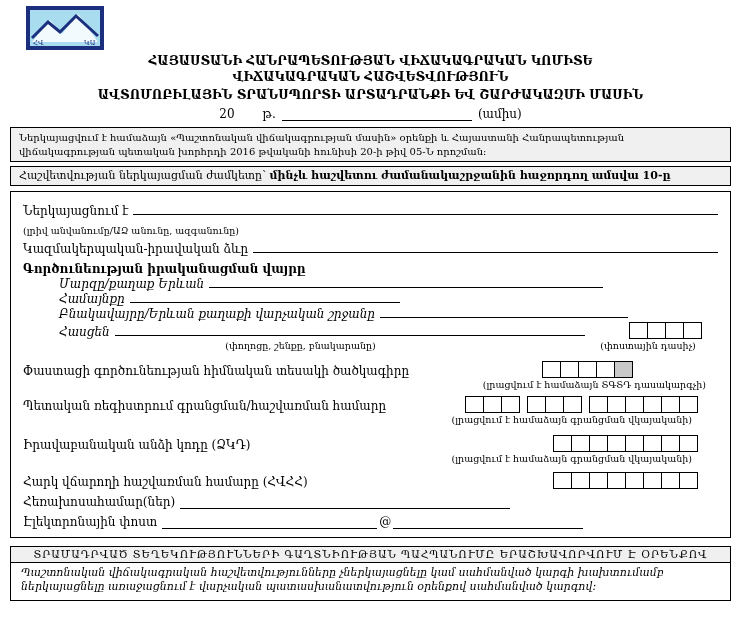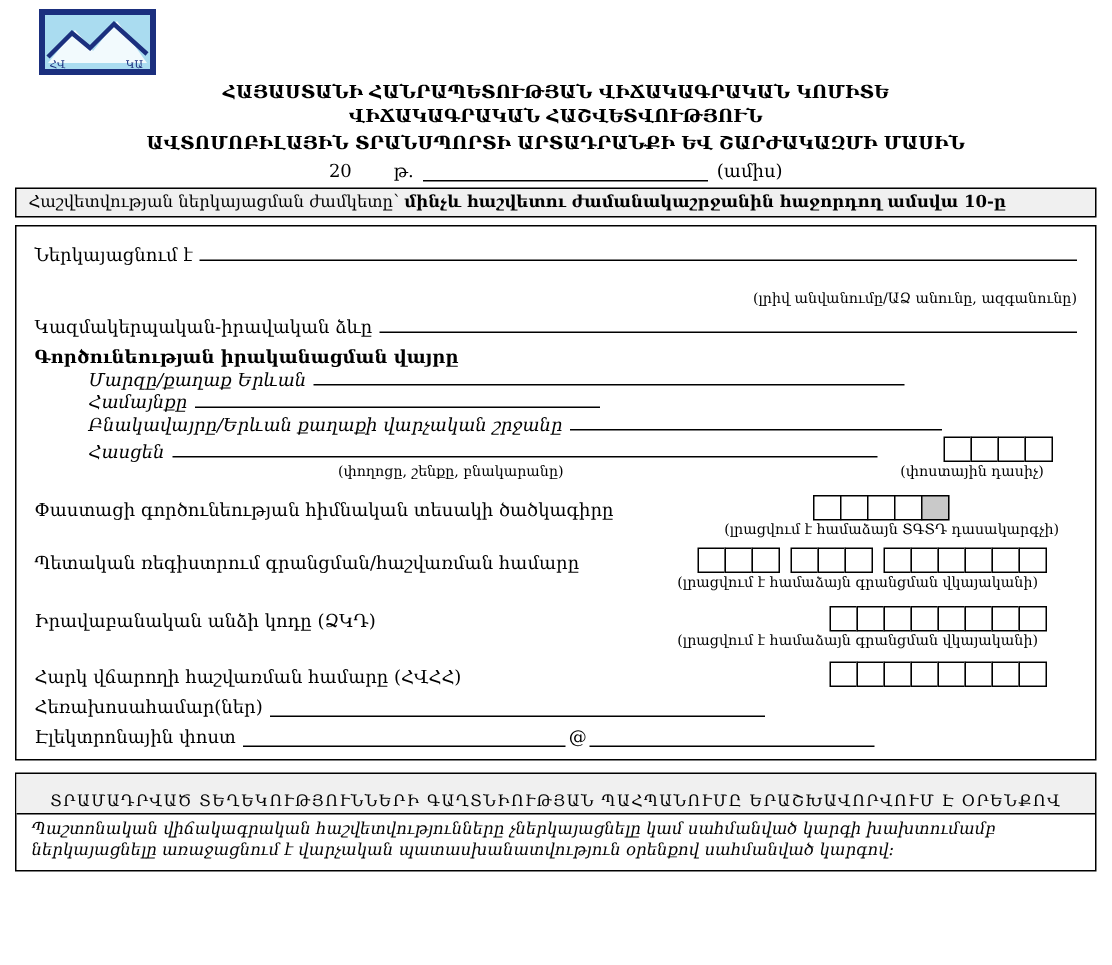--- a/index.html
+++ b/index.html
@@ -56,21 +56,21 @@
   .indent { padding-left: 36px; }
   .uflex { flex: 1; border-bottom: 1px solid #000; height: 1px; margin: 0 0 3px 5px; }
   .mr115 { margin-right: 115px; }
   .mr90  { margin-right: 90px; }
   .wfix270 { flex: none; width: 270px; border-bottom: 1px solid #000; height: 1px; margin: 0 0 3px 5px; }
   .w330 { width: 330px; }
   .w215 { width: 215px; margin: 0 2px; }
   .w190f { width: 190px; margin: 0 2px; }
 
   .caption { font-size: 9.5px; }
-  .cap-center { text-align: right; margin-top: 17px; }
+  .cap-center { text-align: left; margin-top: 7px; }
   .cap-row { display: flex; margin-top: 1px; }
   .cap-row .left  { flex: 1; text-align: center; }
   .cap-row .right { width: 140px; text-align: center; }
   .cap-right { text-align: right; margin-top: 1px; }
   .pr12 { padding-right: 12px; }
   .pr26 { padding-right: 26px; }
 
   
   .cells { display: inline-flex; }
   .cellgroup { display: inline-flex; }
@@ -88,21 +88,21 @@
   .mt10 { margin-top: 10px; }
   .mt8  { margin-top: 8px; }
   .mt6  { margin-top: 6px; }
   .mt1  { margin-top: 1px; }
 
   
   .footer-box { margin-top: 8px; }
   .footer-head {
     background: #f0f0f0;
     text-align: center; font-size: 10.5px; letter-spacing: 1px;
-    padding: 12px 4px 2px; border-bottom: 1px solid #000;
+    padding: 1px 4px 2px; border-bottom: 1px solid #000;
   }
   .footer-text {
     font-style: italic; font-size: 11px; line-height: 1.3;
     padding: 3px 10px 5px; text-align: left;
   }
 </style>
 </head>
 <body>
 
 <div class="page">
@@ -121,20 +121,23 @@
 
   <div class="center-head">
     <div class="committee">ՀԱՅԱՍՏԱՆԻ ՀԱՆՐԱՊԵՏՈՒԹՅԱՆ ՎԻՃԱԿԱԳՐԱԿԱՆ ԿՈՄԻՏԵ</div>
     <div class="rtype">ՎԻՃԱԿԱԳՐԱԿԱՆ ՀԱՇՎԵՏՎՈՒԹՅՈՒՆ</div>
     <div class="title">ԱՎՏՈՄՈԲԻԼԱՅԻՆ ՏՐԱՆՍՊՈՐՏԻ ԱՐՏԱԴՐԱՆՔԻ ԵՎ ՇԱՐԺԱԿԱԶՄԻ ՄԱՍԻՆ</div>
     <div class="dateline">
       <span>20</span><span class="gap28"></span><span>թ.</span><span class="u u190"></span><span>(ամիս)</span>
     </div>
   </div>
 
+  <div class="box legal-box">
+    <span>Ներկայացվում է համաձայն «Պաշտոնական վիճակագրության մասին» օրենքի և Հայաստանի Հանրապետության վիճակագրության պետական խորհրդի 2016 թվականի հունիսի 20-ի թիվ 05-Ն որոշման:</span>
+  </div>
 
   <div class="box deadline-box">
     <span>Հաշվետվության ներկայացման ժամկետը՝</span>
     <b>մինչև հաշվետու ժամանակաշրջանին հաջորդող ամսվա 10-ը</b>
   </div>
 
   <div class="box main-box">
 
     <div class="row">
       <span class="lbl">Ներկայացնում է</span>

